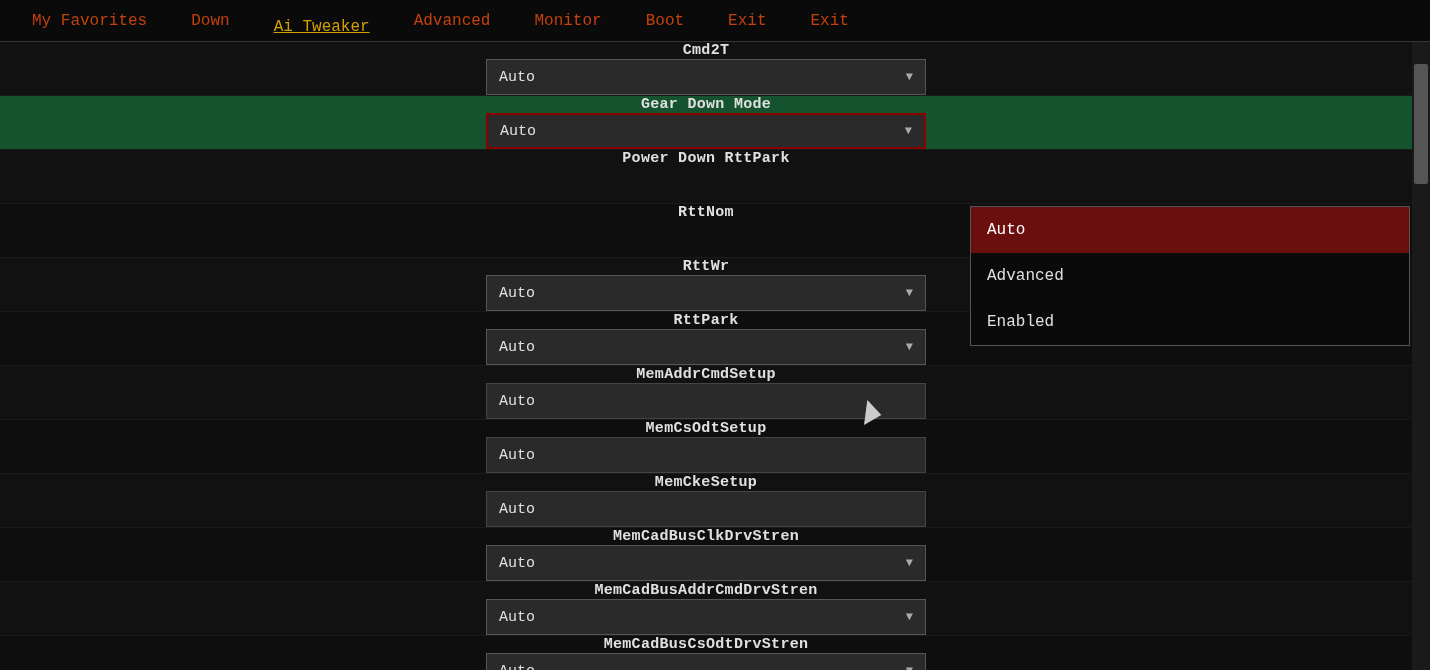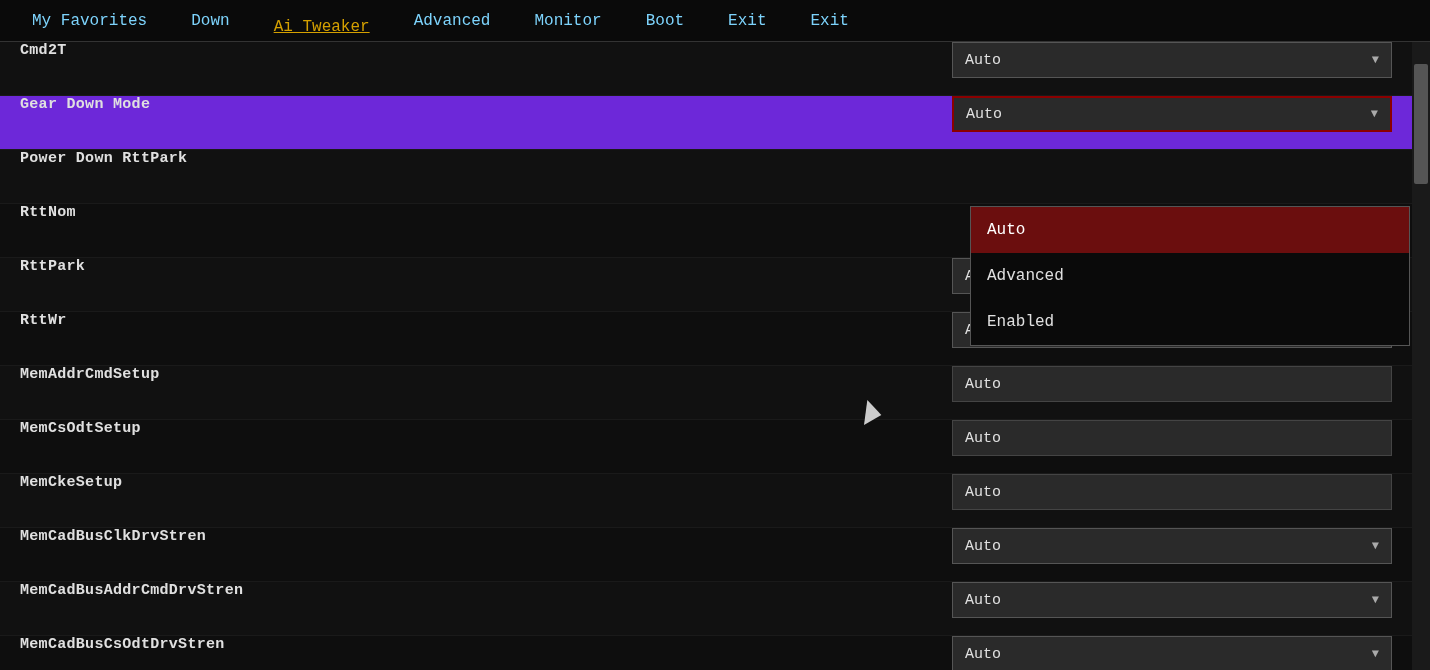--- a/index.html
+++ b/index.html
@@ -22,21 +22,21 @@
       background: #0a0a0a;
       border-bottom: 1px solid #333;
       height: 42px;
       padding: 0 10px;
     }
 
     .nav-item {
       padding: 0 22px;
       height: 42px;
       line-height: 42px;
-      color: #7dd3fc;
+      color: #c2410c;
       cursor: pointer;
       font-size: 16px;
       white-space: nowrap;
     }
 
     .nav-item.active {
       color: #d4a000;
       text-decoration: underline;
       margin-top: 12px;
     }
@@ -50,29 +50,29 @@
 
     
     .settings-list {
       flex: 1;
       overflow: hidden;
       position: relative;
     }
 
     .setting-row {
       display: flex;
-      align-items: flex-start;
+      align-items: center;
       height: 54px;
       border-bottom: 1px solid #1a1a1a;
       padding: 0 20px;
+      flex-direction: column;
     }
 
     .setting-row.highlighted {
-      background: #6d28d9;
-      gap: 34px;
+      background: #14532d;
     }
 
     .setting-row:not(.highlighted) {
       background: #111;
     }
 
     .setting-row:nth-child(even):not(.highlighted) {
       background: #0e0e0e;
     }
 
@@ -232,30 +232,30 @@
       </div>
       <div class="setting-row">
         <div class="setting-label">Power Down RttPark</div>
         <div class="setting-control"></div>
       </div>
       <div class="setting-row">
         <div class="setting-label">RttNom</div>
         <div class="setting-control"></div>
       </div>
       <div class="setting-row">
+        <div class="setting-label">RttWr</div>
+        <div class="setting-control">
+          <div class="dropdown">
+            <span>Auto</span>
+            <span class="dropdown-arrow">▼</span>
+          </div>
+        </div>
+      </div>
+      <div class="setting-row">
         <div class="setting-label">RttPark</div>
-        <div class="setting-control">
-          <div class="dropdown">
-            <span>Auto</span>
-            <span class="dropdown-arrow">▼</span>
-          </div>
-        </div>
-      </div>
-      <div class="setting-row">
-        <div class="setting-label">RttWr</div>
         <div class="setting-control">
           <div class="dropdown">
             <span>Auto</span>
             <span class="dropdown-arrow">▼</span>
           </div>
         </div>
       </div>
       <div class="setting-row">
         <div class="setting-label">MemAddrCmdSetup</div>
         <div class="setting-control">

